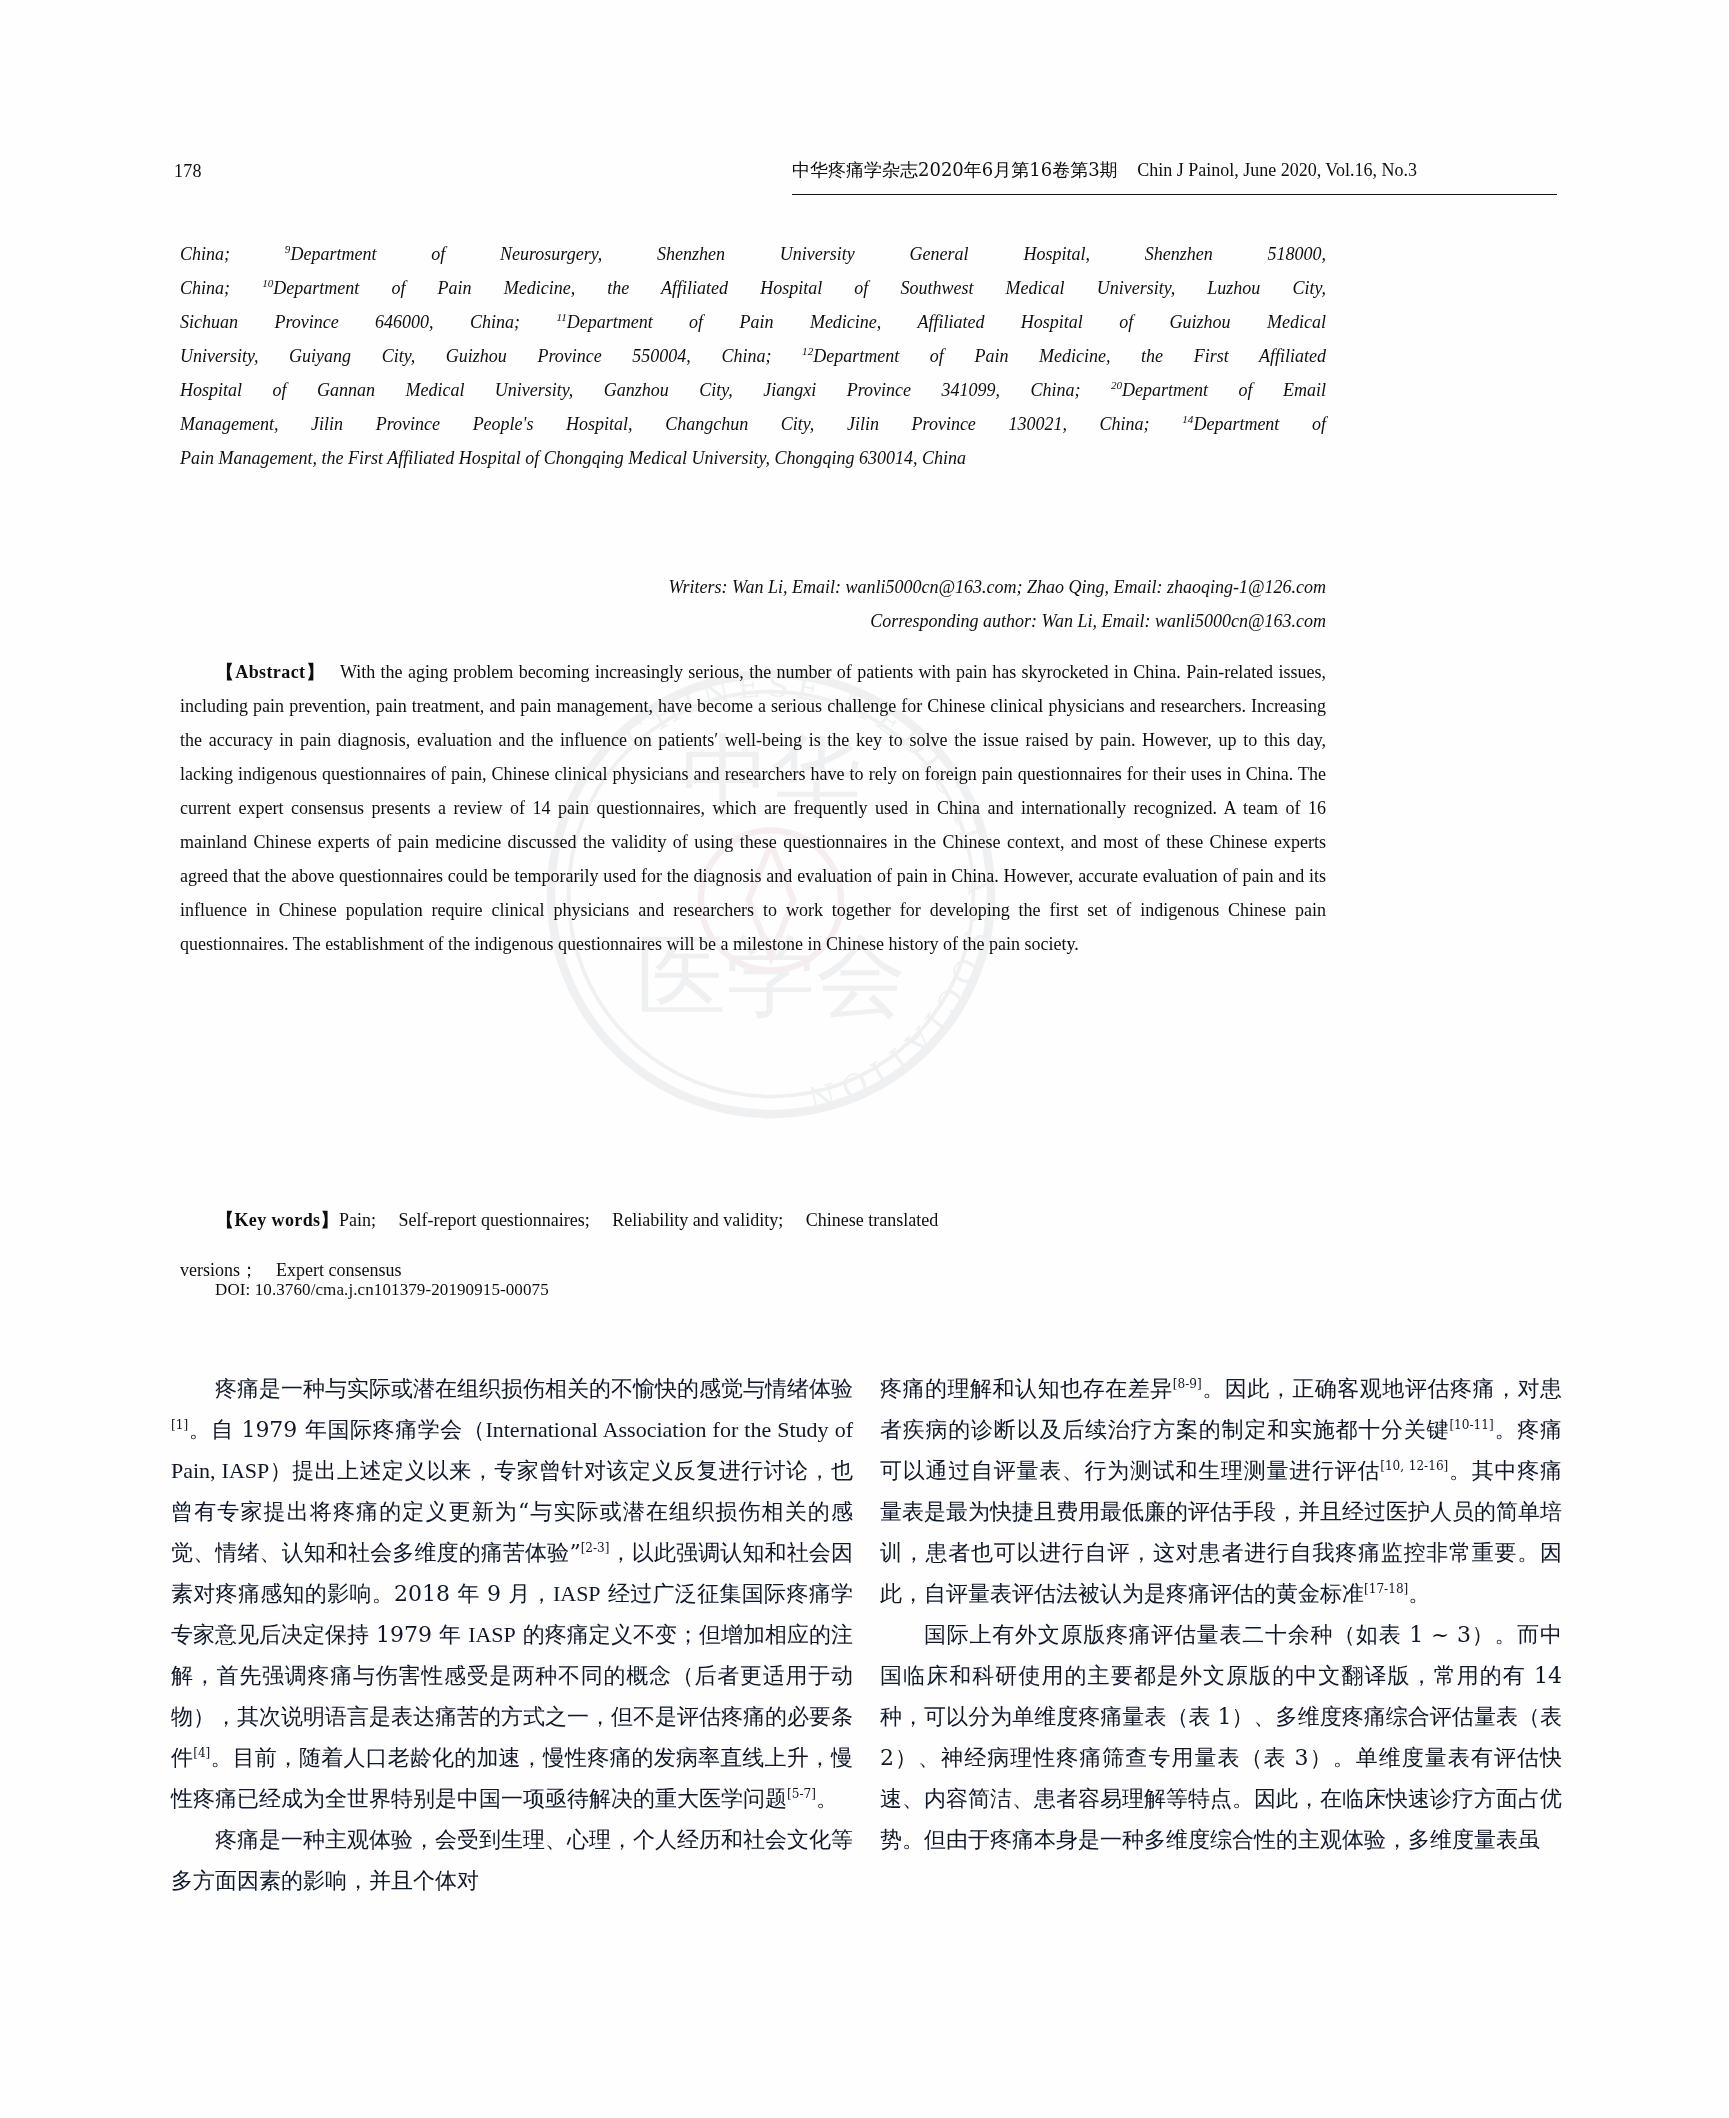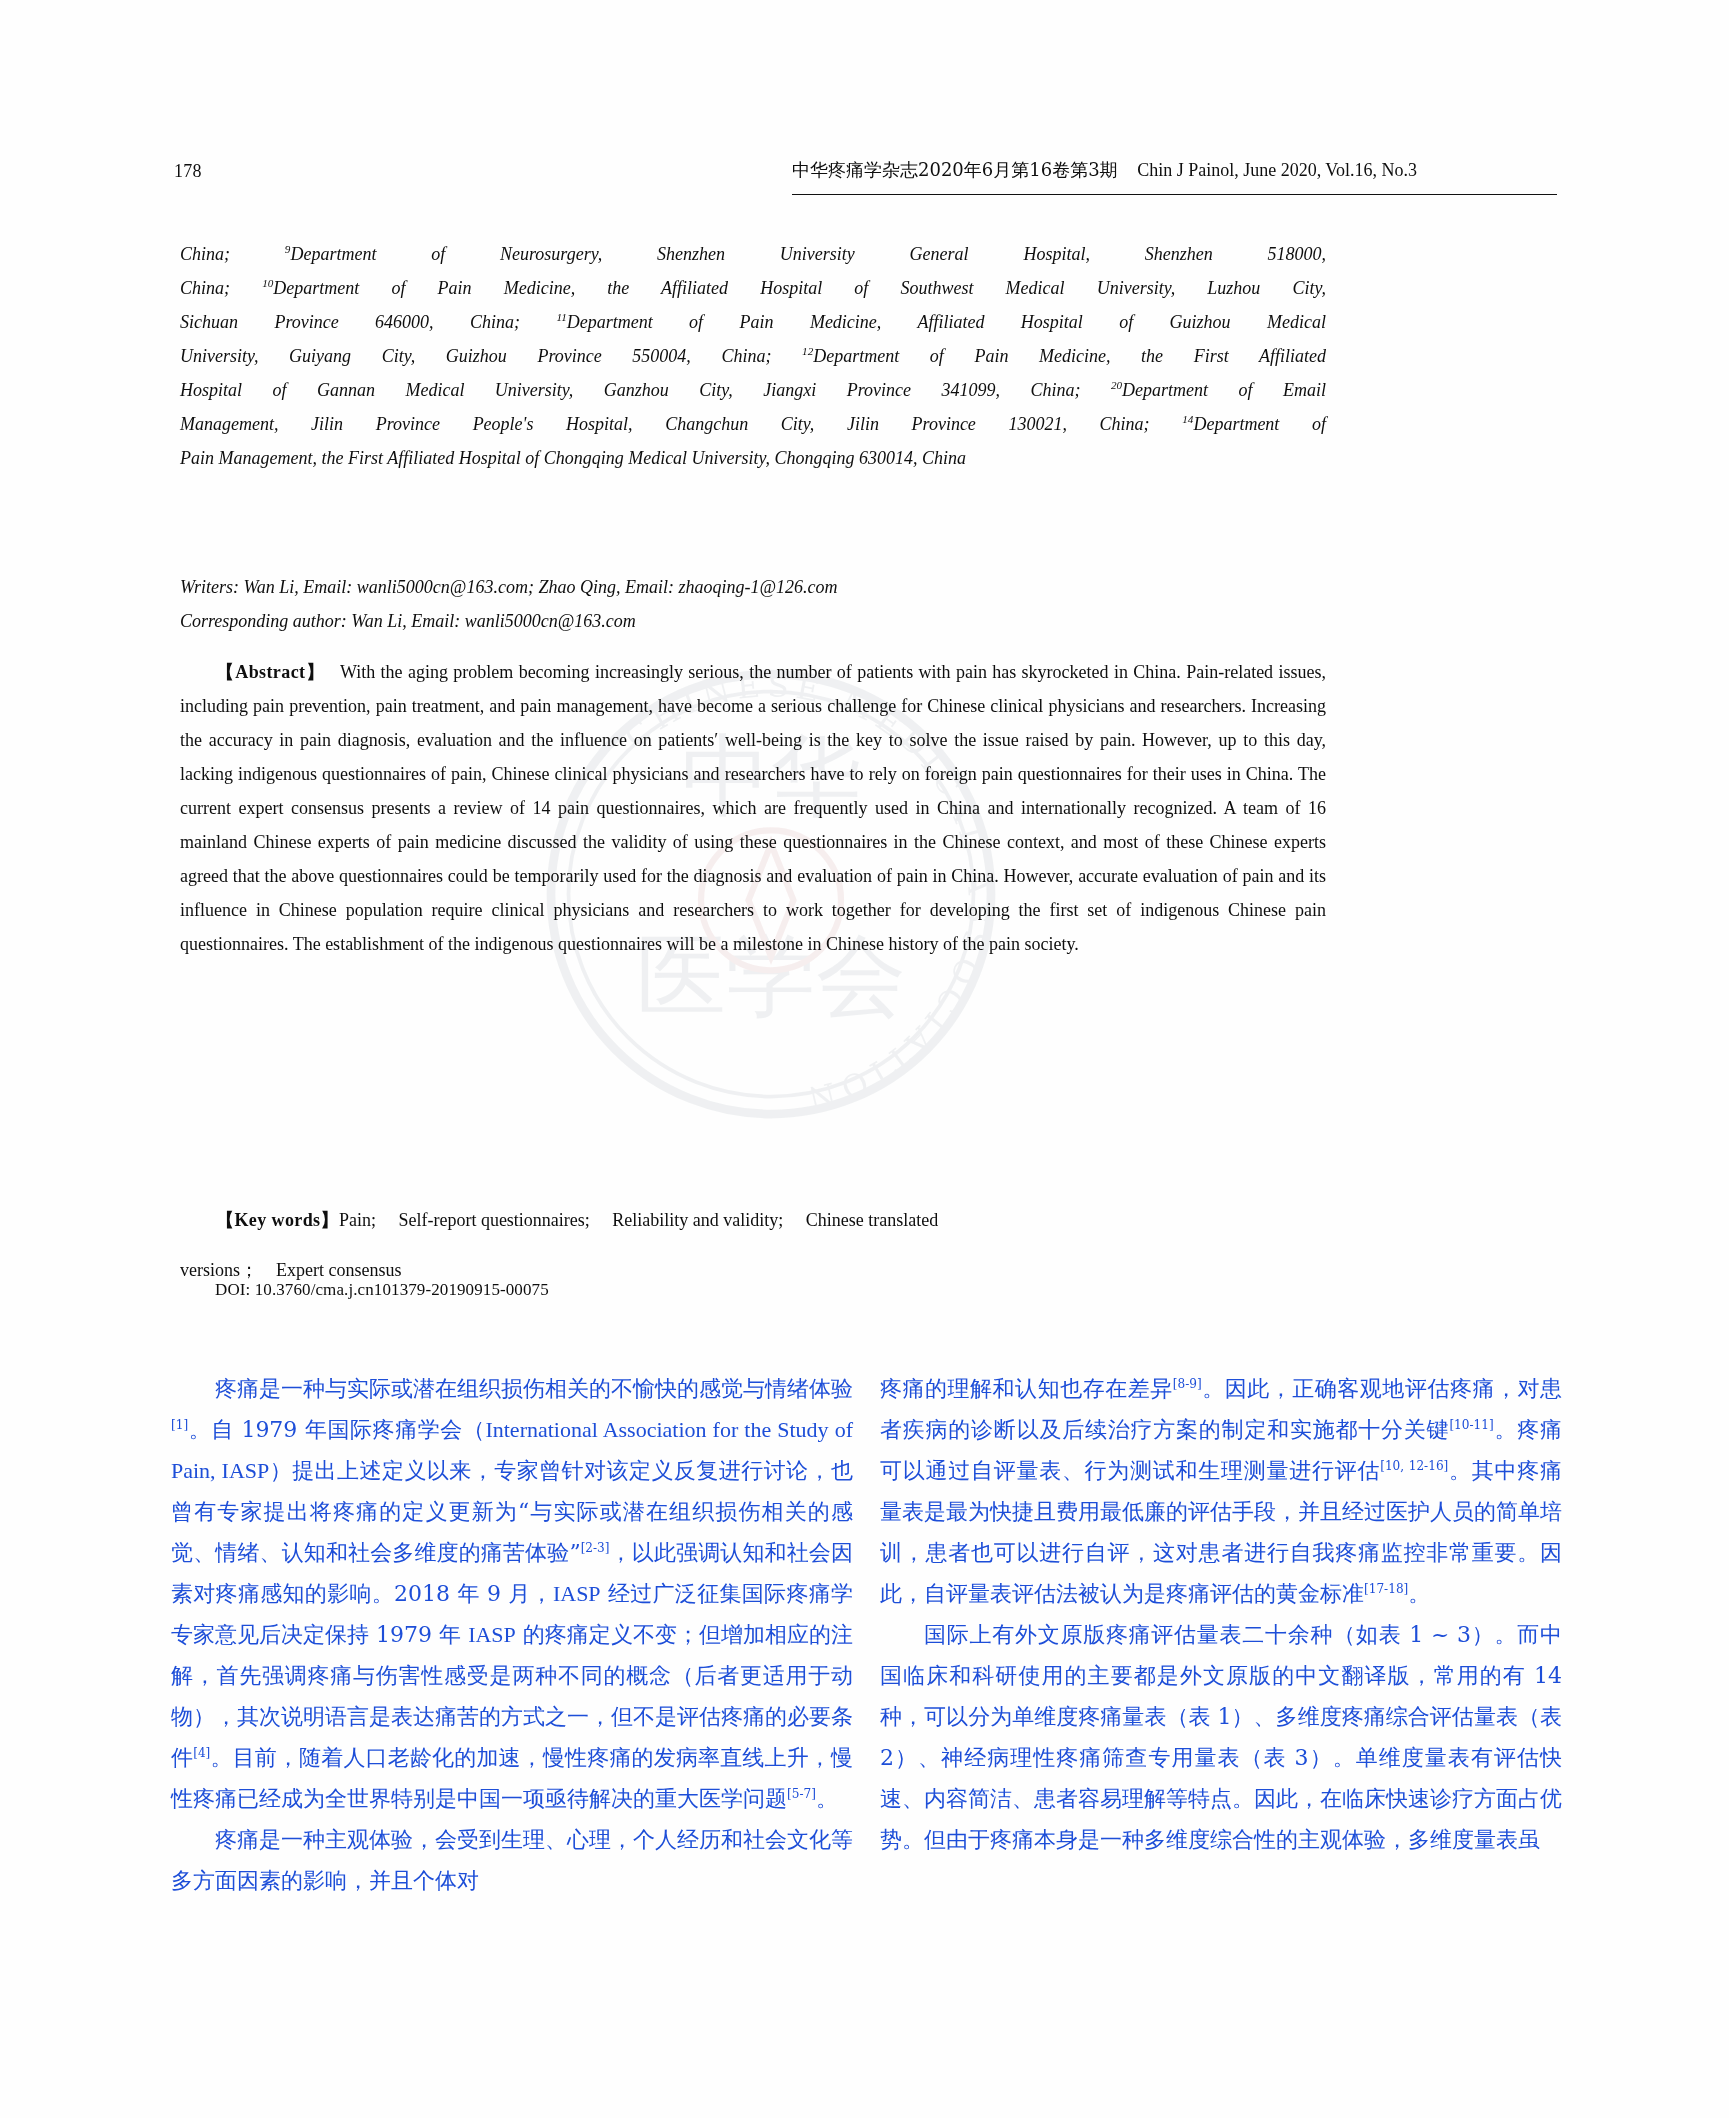--- a/index.html
+++ b/index.html
@@ -77,20 +77,21 @@
     line-height: 0;
   }
 
   .contact {
     position: absolute;
     left: 180px;
     width: 1146px;
     font-style: italic;
     font-size: 18px;
     line-height: 34px;
+    text-align: right;
   }
   .contact.writers { top: 570px; }
   .contact.corr    { top: 604px; }
 
   
   .abstract {
     position: absolute;
     left: 180px;
     top: 655px;
     width: 1146px;
@@ -141,21 +142,21 @@
     display: flex;
     gap: 27px;
   }
   .col {
     width: 682px;
     font-family: "DejaVu Serif", "Liberation Serif", serif;
     font-size: 22px;
     line-height: 41px;
     text-align: justify;
     text-align-last: left;
-    color: #1d4ed8;
+    color: #0f172a;
   }
   .col p {
     margin: 0;
     text-indent: 44px;
     text-align: justify;
   }
   .col p.cont {
     text-indent: 0;
   }
   .col .en {

